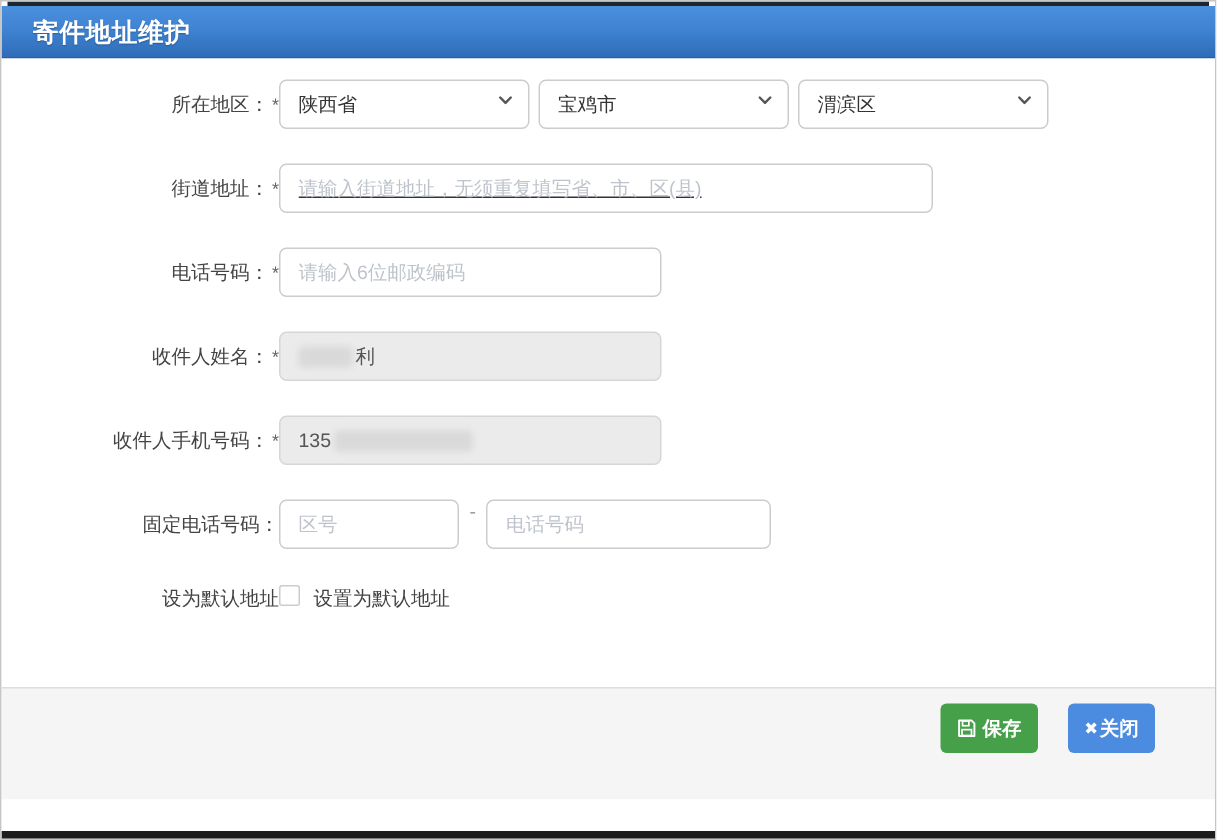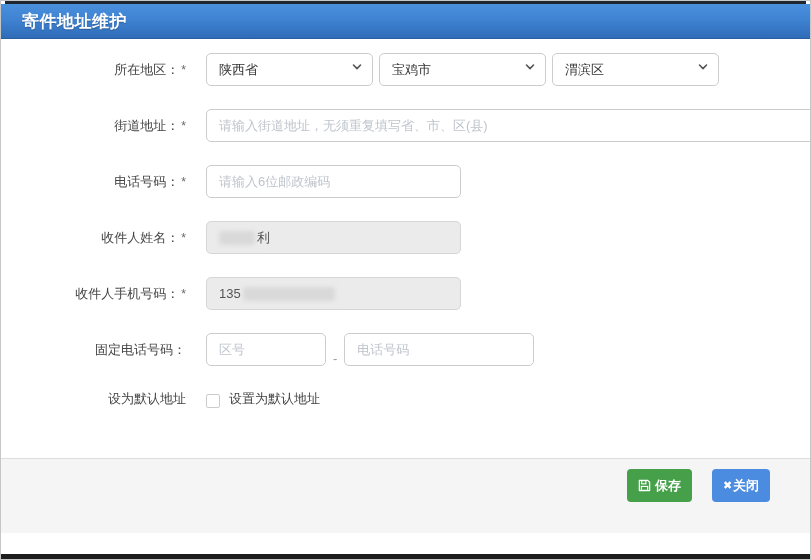--- a/index.html
+++ b/index.html
@@ -46,21 +46,21 @@
     width: 185px; flex: 0 0 185px;
     text-align: right;
     font-size: 13px; color: #444;
     padding-right: 0;
     white-space: nowrap;
   }
   .req {
     color: #666; font-size: 12px;
     margin-left: 2px;
   }
-  .ctrl-area { margin-left: 20px; display: flex; align-items: flex-end; }
+  .ctrl-area { display: flex; align-items: flex-start; }
   .sel-wrap { position: relative; margin-right: 6px; }
   select {
     -webkit-appearance: none; -moz-appearance: none; appearance: none;
     width: 167px; height: 33px;
     border: 1px solid #ccc; border-radius: 5px;
     background: #fff;
     font-size: 13px; color: #333;
     padding: 0 28px 0 12px;
     font-family: "Liberation Sans", "DejaVu Sans", sans-serif;
     outline: none;
@@ -74,21 +74,21 @@
   .chevron svg { display: block; }
   input[type="text"] {
     height: 33px;
     border: 1px solid #ccc; border-radius: 5px;
     font-size: 13px; color: #333;
     padding: 0 12px;
     font-family: "Liberation Sans", "DejaVu Sans", sans-serif;
     outline: none;
   }
   input[type="text"]::placeholder { color: #bfc4cc; opacity: 1; }
-  .input-street { width: 626px; }
+  .input-street { width: 436px; text-decoration: underline; }
   .input-postcode { width: 255px; }
   .input-area-code { width: 120px; }
   .input-phone { width: 190px; }
   .dash { color: #999; font-size: 13px; margin: 0 7px; }
   .disabled-field {
     width: 255px; height: 33px;
     border: 1px solid #d6d6d6; border-radius: 5px;
     background: #ebebeb;
     display: flex; align-items: center;
     padding: 0 12px;

